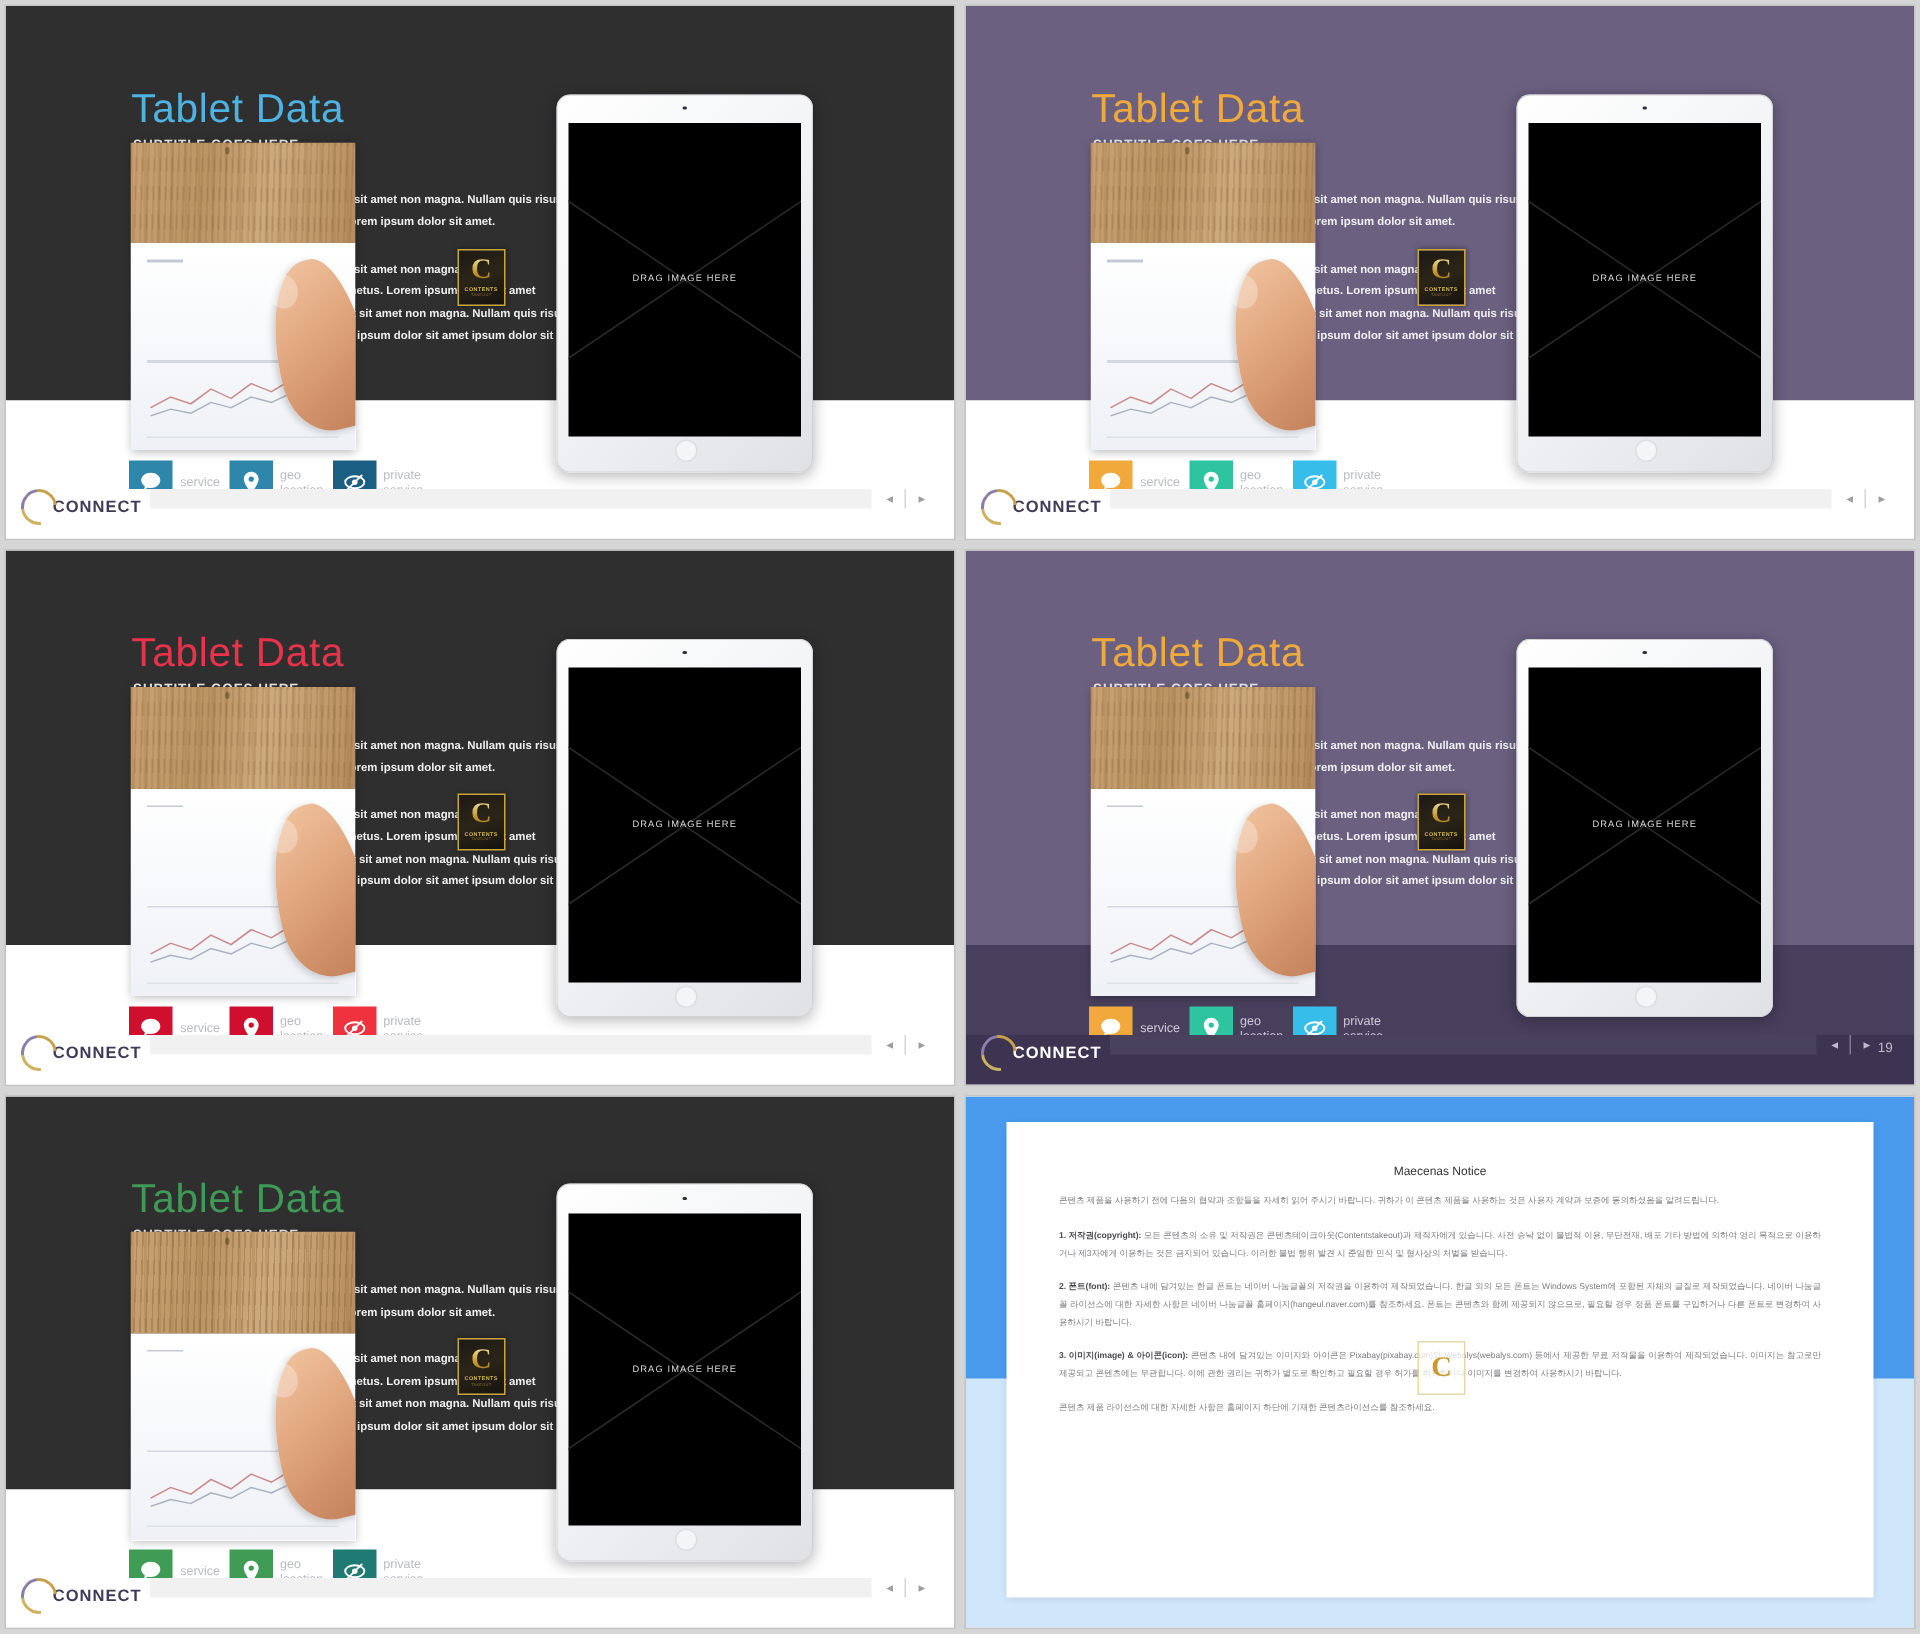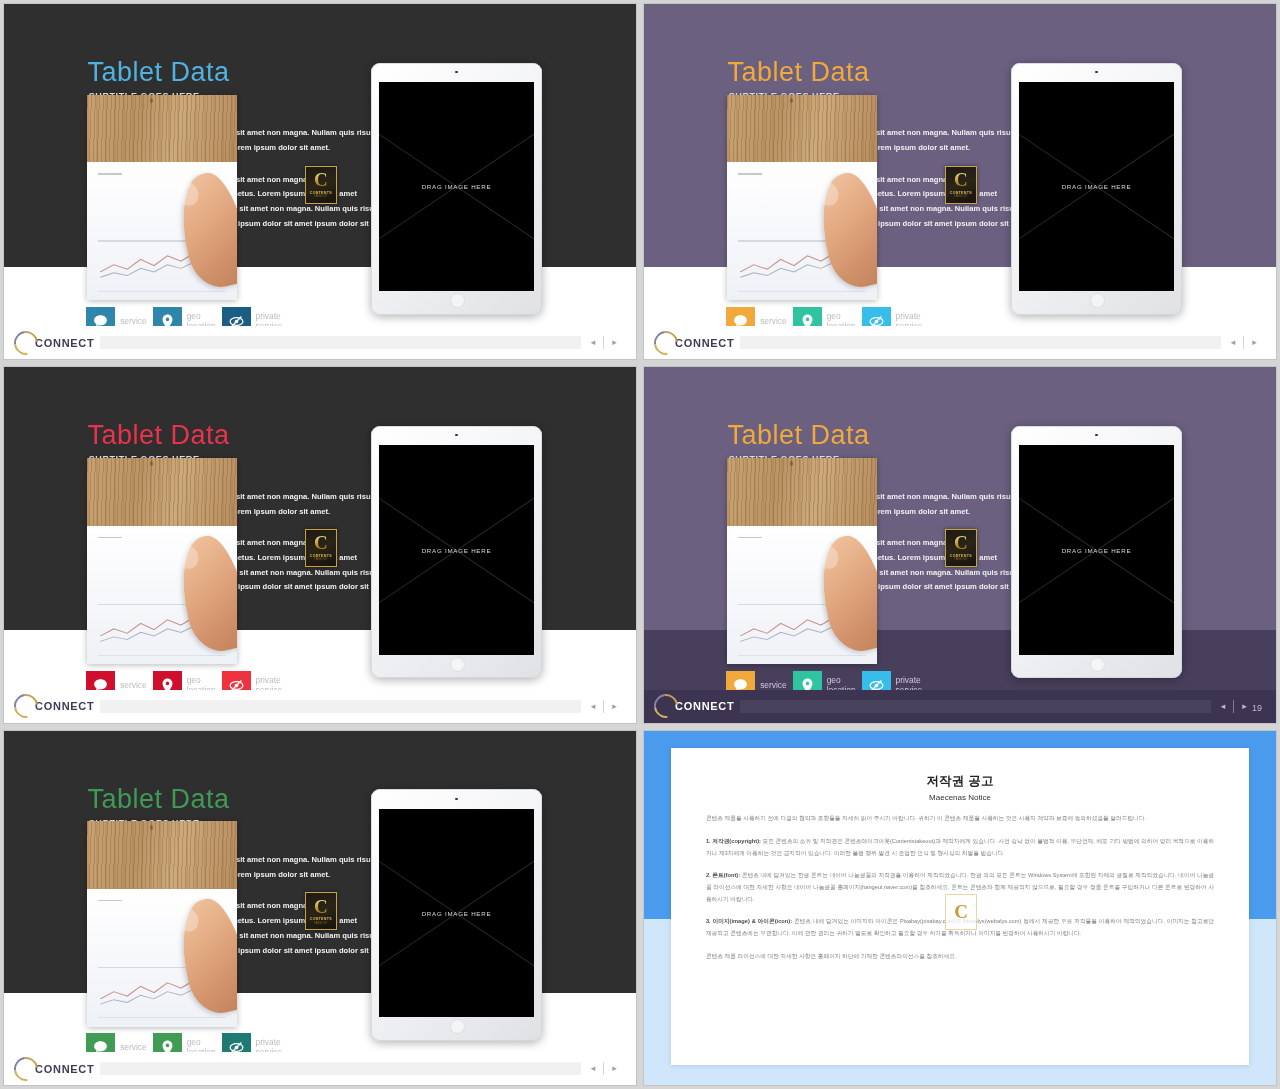--- a/index.html
+++ b/index.html
@@ -67,21 +67,21 @@
           border-radius:9px;box-shadow:0 2px 10px rgba(0,0,0,.30), inset 0 0 0 .7px #d0d2d6;}
   .device .cam{position:absolute;left:50%;top:3.3%;width:2.4px;height:2.4px;margin-left:-1.2px;border-radius:50%;background:#303238;}
   .device .home{position:absolute;left:50%;bottom:2.6%;width:13px;height:13px;margin-left:-6.5px;border-radius:50%;border:.8px solid #dcdee2;background:#f4f5f7;}
   .screen{position:absolute;left:5.2%;right:5.2%;top:7.6%;bottom:9.4%;background:#000;overflow:hidden;}
   .screen .x1,.screen .x2{position:absolute;left:-12%;top:50%;width:124%;height:1px;background:#2a2a2a;}
   .screen .x1{transform:rotate(34deg);}
   .screen .x2{transform:rotate(-34deg);}
   .screen .dtxt{position:absolute;left:0;right:0;top:50%;transform:translateY(-50%);text-align:center;color:#d8d8d8;font-size:6.2px;letter-spacing:.75px;}
 
   
-  .footer{position:absolute;left:0;right:0;bottom:0;height:9.3%;display:flex;align-items:center;background:#fff;padding:0 1.6%;box-sizing:border-box;}
+  .footer{position:absolute;left:0;right:0;bottom:0;height:9.3%;display:flex;align-items:flex-start;background:#fff;padding:0 1.6%;box-sizing:border-box;}
   .logo{display:flex;align-items:center;gap:3px;flex:none;}
   .ring{width:20px;height:20px;border-radius:50%;border:2.4px solid transparent;
         border-top-color:#c8a24a;border-left-color:#8a7fa8;border-bottom-color:#d0b25e;transform:rotate(38deg);}
   .logotext{font-size:11px;font-weight:700;letter-spacing:.7px;color:#3f3a57;margin-left:-6px;}
   .fbar{flex:1;height:13px;background:#f1f1f1;margin:0 10px 0 6px;}
   .navs{display:flex;align-items:center;gap:8px;flex:none;padding-right:4px;}
   .navs .sep{width:1px;height:13px;background:#d6d6d6;}
   .navs span{font-size:9px;color:#9d9da4;line-height:1;}
   .pagenum{font-size:5px;color:#b6b2c4;margin-left:-3px;align-self:flex-end;}
 
@@ -881,21 +881,20 @@
       </div>
     </div>
    </div>
   </div>
 
   <div class="cell">
    <div class="slide">
     <div class="cp">
       <div class="blueband"></div>
       <div class="sheet">
-        <h1>저작권 공고</h1>
         <h2>Maecenas Notice</h2>
         <p>콘텐츠 제품을 사용하기 전에 다음의 협약과 조항들을 자세히 읽어 주시기 바랍니다. 귀하가 이 콘텐츠 제품을 사용하는 것은 사용자 계약과 보증에 동의하셨음을 알려드립니다.</p>
         <p><b>1. 저작권(copyright):</b> <span>모든 콘텐츠의 소유 및 저작권은 콘텐츠테이크아웃(Contentstakeout)과 제작자에게 있습니다. 사전 승낙 없이 불법적 이용, 무단전재, 배포 기타 방법에 의하여 영리 목적으로 이용하거나 제3자에게 이용하는 것은 금지되어 있습니다. 이러한 불법 행위 발견 시 준엄한 민식 및 형사상의 처벌을 받습니다.</span></p>
         <p><b>2. 폰트(font):</b> <span>콘텐츠 내에 담겨있는 한글 폰트는 네이버 나눔글꼴의 저작권을 이용하여 제작되었습니다. 한글 외의 모든 폰트는 Windows System에 포함된 자체의 글질로 제작되었습니다. 네이버 나눔글꼴 라이선스에 대한 자세한 사항은 네이버 나눔글꼴 홈페이지(hangeul.naver.com)를 참조하세요. 폰트는 콘텐츠와 함께 제공되지 않으므로, 필요할 경우 정품 폰트를 구입하거나 다른 폰트로 변경하여 사용하시기 바랍니다.</span></p>
         <p><b>3. 이미지(image) &amp; 아이콘(icon):</b> <span>콘텐츠 내에 담겨있는 이미지와 아이콘은 Pixabay(pixabay.com)와 Webalys(webalys.com) 등에서 제공한 무료 저작물을 이용하여 제작되었습니다. 이미지는 참고로만 제공되고 콘텐츠에는 무관합니다. 이에 관한 권리는 귀하가 별도로 확인하고 필요할 경우 허가를 취득하거나 이미지를 변경하여 사용하시기 바랍니다.</span></p>
         <p>콘텐츠 제품 라이선스에 대한 자세한 사항은 홈페이지 하단에 기재한 콘텐츠라이선스를 참조하세요.</p>
       </div>
       <div class="wm">
         <span>C</span>
       </div>

